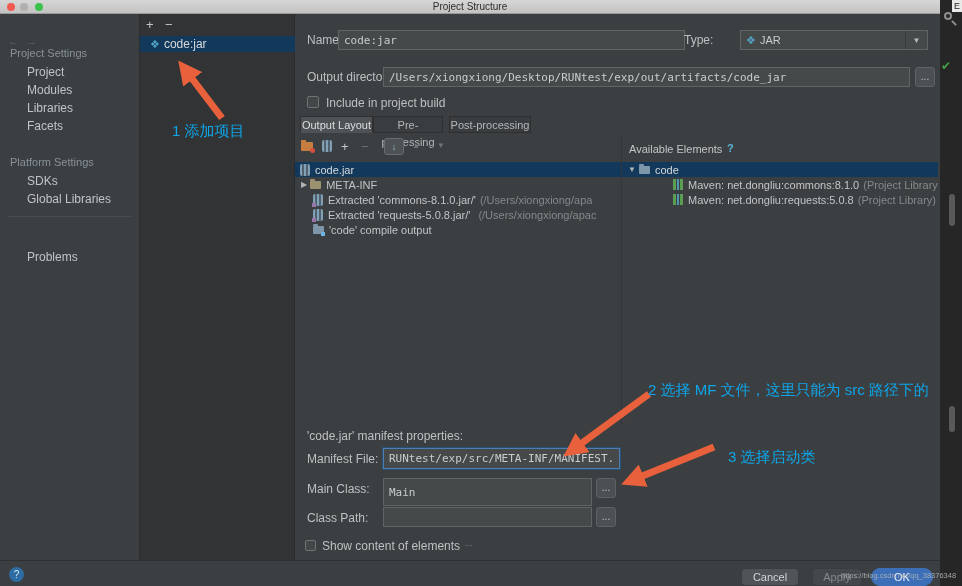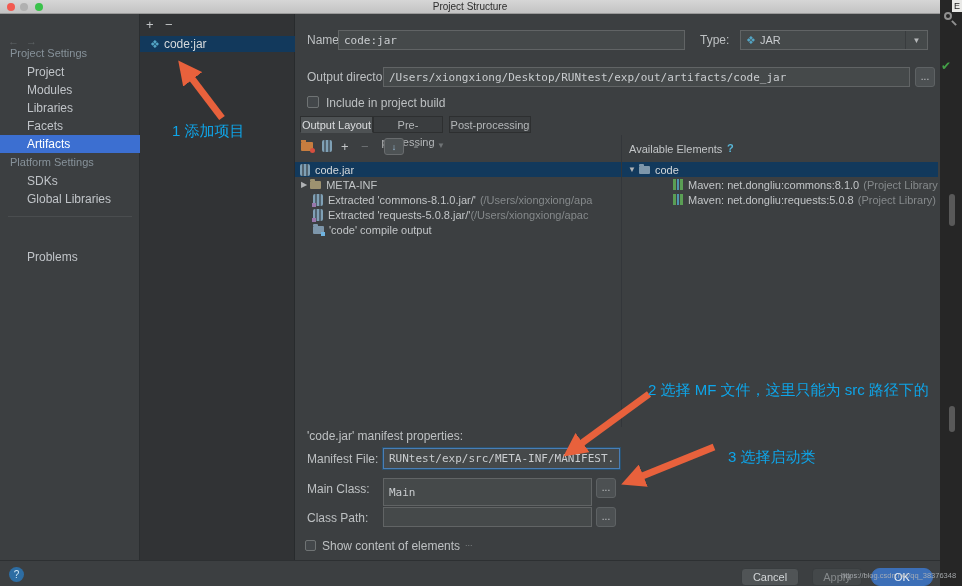--- a/index.html
+++ b/index.html
@@ -97,40 +97,39 @@
   </div>
 
   <div class="sidebar">
     <span class="navarrow" style="left:8px;">←</span>
     <span class="navarrow" style="left:26px;">→</span>
     <div class="sideheader" style="left:10px;top:33px;">Project Settings</div>
     <div class="sideitem" style="top:49px;">Project</div>
     <div class="sideitem" style="top:67px;">Modules</div>
     <div class="sideitem" style="top:103px;">Facets</div>
     <div class="sideitem" style="top:85px;">Libraries</div>
-    <div class="sideitem on" style="top:121px;">Artifacts</div>
     <div class="sideheader" style="left:10px;top:142px;">Platform Settings</div>
     <div class="sideitem" style="top:176px;">Global Libraries</div>
     <div class="sideitem" style="top:158px;">SDKs</div>
     <div class="divline" style="left:8px;top:202px;width:124px;height:1px;"></div>
     <div class="sideitem" style="top:215px;margin-top:19px;">Problems</div>
   </div>
 
   <div class="midlist">
     <span class="toolglyph" style="left:6px;top:4px;">+</span>
     <span class="toolglyph" style="left:25px;top:4px;">−</span>
     <div class="trow selrow" style="left:0;top:22px;width:155px;height:16px;padding-left:10px;">
       <span class="diamond">❖</span>
       <span style="color:#d6d9db;font-size:12px;">code:jar</span>
     </div>
   </div>
 
   <div class="lbl" style="left:307px;top:33px;">Name:</div>
   <input class="inp" style="left: 338px; top: 30px; width: 347px; height: 20px;" readonly="" value="code:jar">
-  <div class="lbl" style="left:700px;top:33px;">Type:</div>
+  <div class="lbl" style="left:684px;top:33px;">Type:</div>
   <div class="inp" style="left:740px;top:30px;width:188px;height:20px;display:flex;align-items:center;font-family:'Liberation Sans',sans-serif;">
     <span class="diamond">❖</span>
     <span>JAR</span>
     <span style="position:absolute;right:0;top:0;width:22px;height:18px;border-left:1px solid #393c3e;display:flex;align-items:center;justify-content:center;font-size:8px;color:#b6b8ba;">▼</span>
   </div>
 
   <div class="lbl" style="left:307px;top:70px;">Output directory:</div>
   <input class="inp" style="left: 383px; top: 67px; width: 527px; height: 20px;" readonly="" value="/Users/xiongxiong/Desktop/RUNtest/exp/out/artifacts/code_jar">
   <button class="browse" style="left:915px;top:67px;width:20px;height:20px;">...</button>
 
@@ -159,21 +158,21 @@
     <span>META-INF</span>
   </div>
   <div class="trow" style="left:295px;top:192px;width:326px;padding-left:18px;">
     <span class="icon-jar icon-ext"></span>
     <span>Extracted 'commons-8.1.0.jar/'</span>
     <span class="dimtxt" style="margin-left:4px;">(/Users/xiongxiong/apa</span>
   </div>
   <div class="trow" style="left:295px;top:207px;width:326px;padding-left:18px;">
     <span class="icon-jar icon-ext"></span>
     <span>Extracted 'requests-5.0.8.jar/'</span>
-    <span class="dimtxt" style="margin-left:0;">(/Users/xiongxiong/apac</span>
+    <span class="dimtxt" style="margin-left:8px;">(/Users/xiongxiong/apac</span>
   </div>
   <div class="trow" style="left:295px;top:222px;width:326px;padding-left:18px;">
     <span class="icon-folder f-blue f-out"></span>
     <span>'code' compile output</span>
   </div>
 
   <div class="divline" style="left:621px;top:135px;width:1px;height:292px;background:#33363a;"></div>
 
   <div class="abs" style="left:629px;top:143px;font-size:11px;color:#c2c5c7;">Available Elements</div>
   <div class="abs" style="left:727px;top:142px;font-size:11px;color:#58b6d8;font-weight:bold;">?</div>

